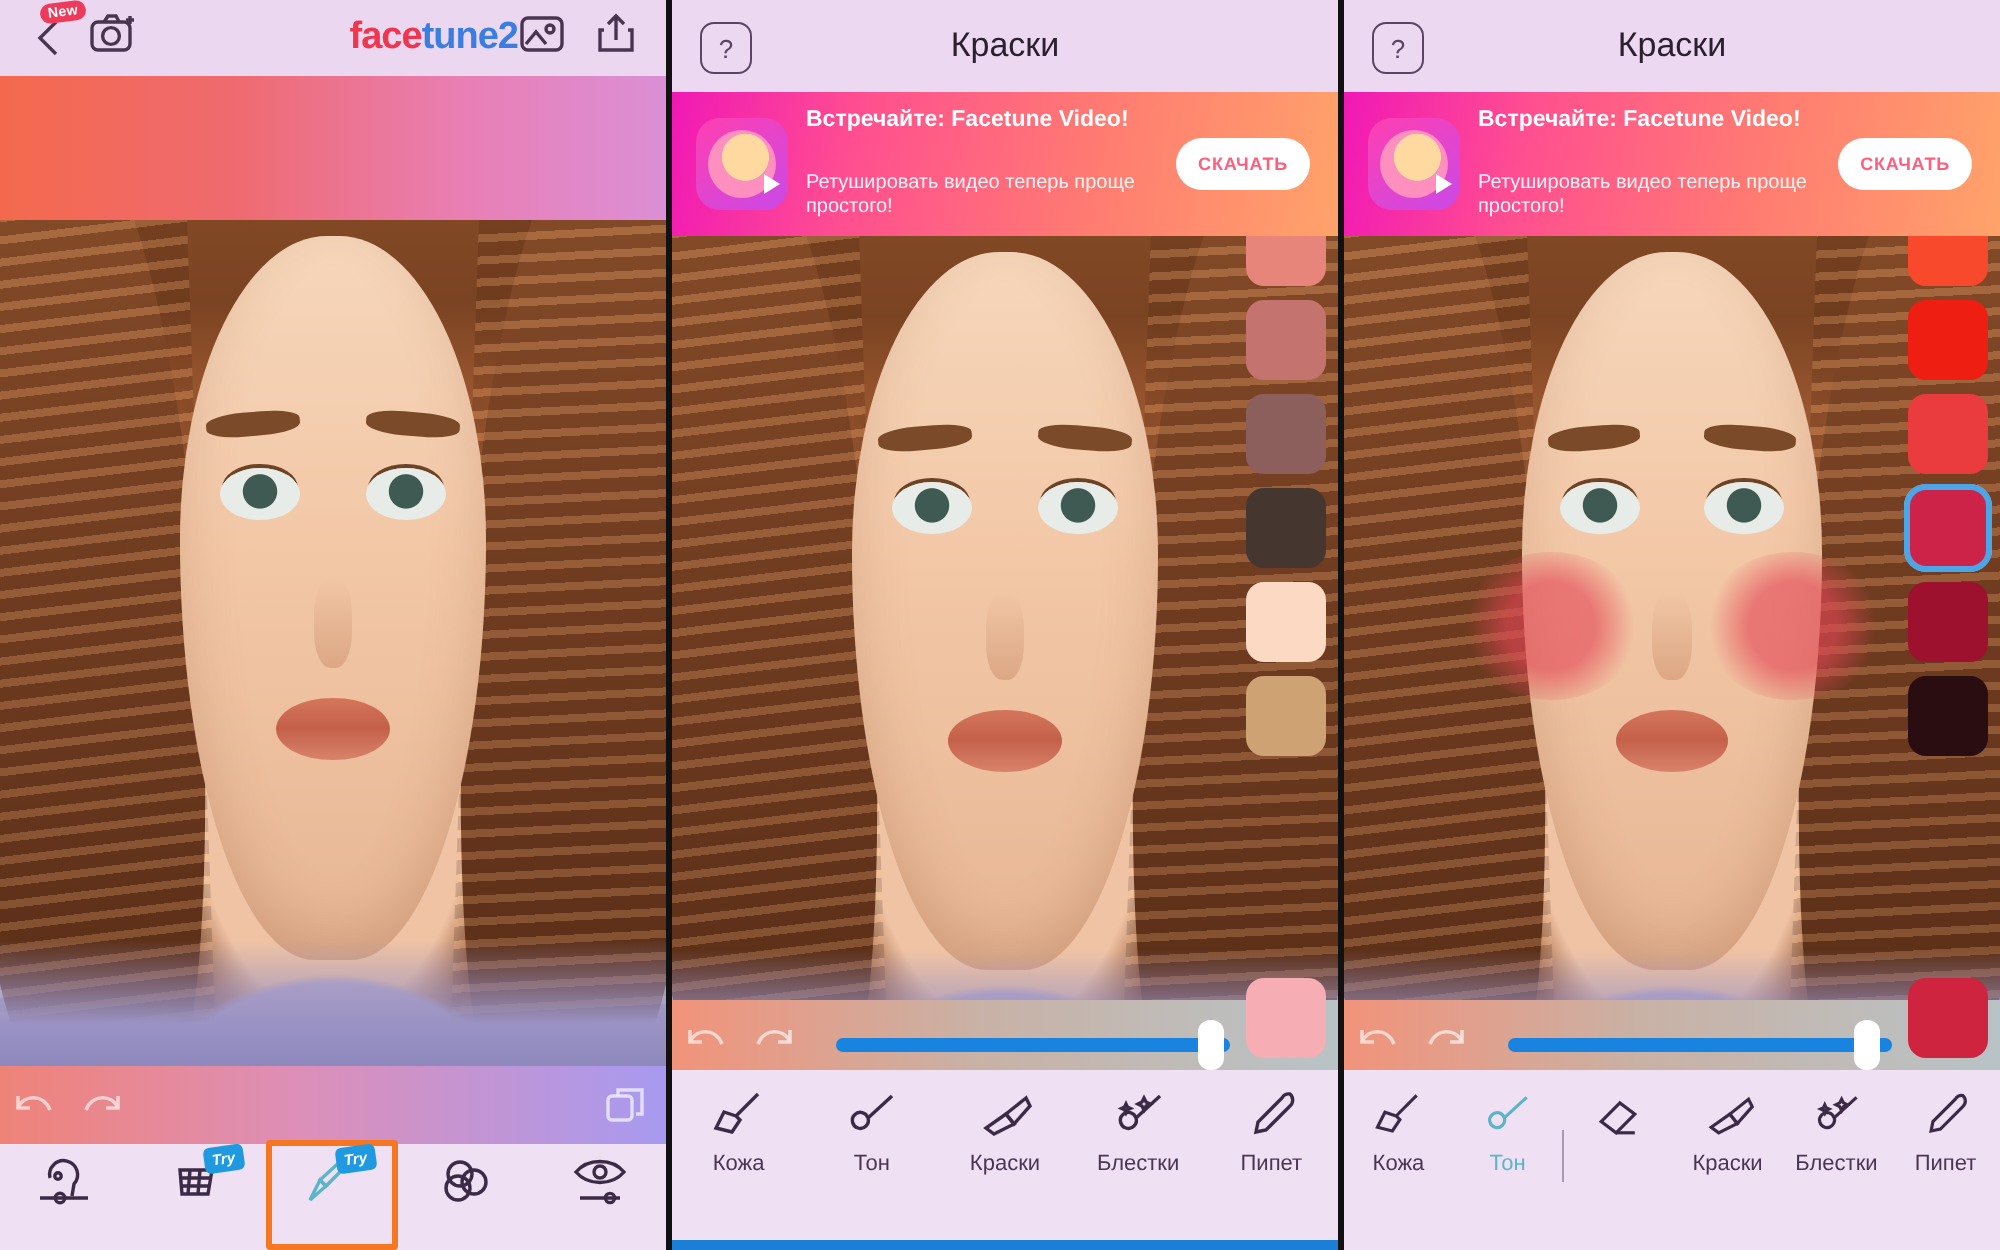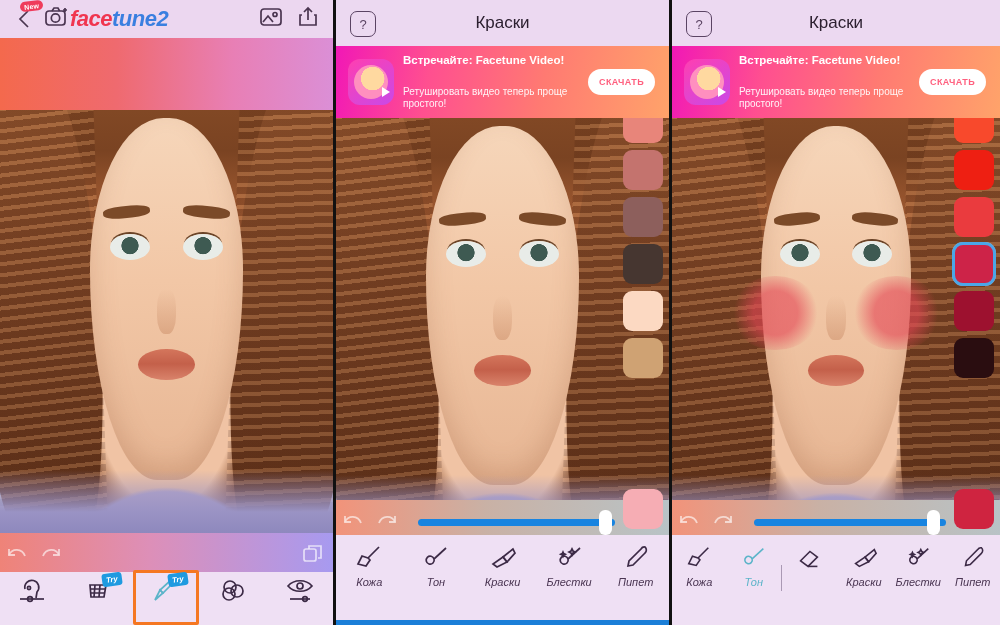--- a/index.html
+++ b/index.html
@@ -11,21 +11,21 @@
   .p3{width:329px;}
 
   
   .topbar{position:relative;height:38px;background:#ecd7f0;display:flex;align-items:center;z-index:6;}
   .topbar2{position:relative;height:46px;background:#ecd9f1;display:flex;align-items:center;justify-content:center;z-index:6;}
   .ic{stroke:#4a3550;fill:none;stroke-width:1.7;}
   .back-wrap{position:relative;margin-left:12px;width:26px;height:26px;}
   .newbadge{position:absolute;left:8px;top:-5px;background:#ef3b5b;color:#fff;font-size:7px;font-weight:bold;
             padding:1.5px 4px;border-radius:6px;letter-spacing:.2px;transform:rotate(-7deg);}
   .cam{margin-left:6px;}
-  .logo{flex:1;text-align:left;font-size:22px;font-weight:bold;font-style:italic;letter-spacing:-.5px;}
+  .logo{flex:1;text-align:right;font-size:19px;font-weight:bold;letter-spacing:-.5px;}
   .logo .a{color:#f0354f;}
   .logo .b{color:#3a7fe0;}
   .rightic{display:flex;gap:14px;margin-right:14px;}
   .qbtn{position:absolute;left:14px;top:11px;width:24px;height:24px;border:1.6px solid #5b4464;border-radius:7px;
         display:flex;align-items:center;justify-content:center;font-size:13px;color:#5b4464;}
   .ttl{font-size:17px;color:#2c2030;font-weight:500;}
 
   
   .banner{position:relative;height:72px;display:flex;align-items:center;padding:0 8px;z-index:5;
           background:linear-gradient(100deg,#f118b6 0%,#ff4f90 28%,#ff7a72 62%,#ffa36a 100%);}
@@ -99,21 +99,21 @@
   .p1 .slider,.p1 .sknob{visibility:hidden;}
   .swfloat{position:absolute;right:6px;bottom:96px;width:40px;height:40px;border-radius:9px;z-index:8;}
 
   
   .tools{position:absolute;left:0;right:0;bottom:0;display:flex;align-items:flex-start;
          justify-content:space-around;z-index:7;background:#efe0f4;}
   .p1 .tools{height:47px;padding-top:6px;}
   .p2 .tools,.p3 .tools{height:80px;padding-top:10px;}
   .tool{position:relative;display:flex;flex-direction:column;align-items:center;gap:5px;flex:1;}
   .tool svg{stroke:#3c2a46;fill:none;stroke-width:1.7;}
-  .tool .lbl{font-size:11px;color:#4a3552;white-space:nowrap;font-style:italic;}
+  .tool .lbl{font-size:11px;color:#4a3552;white-space:nowrap;}
   .tool.active svg{stroke:#5cb4c9;}
   .tool.active .lbl{color:#5cb4c9;}
   .trybadge{position:absolute;left:50%;top:-5px;margin-left:2px;background:#1f9ae0;color:#fff;font-size:7.5px;
     font-weight:bold;font-style:italic;padding:2px 4px;border-radius:3px;transform:rotate(-8deg);}
   .selbox{position:absolute;left:50%;top:-8px;transform:translateX(-50%);width:66px;height:55px;
     border:3px solid #f57722;border-radius:2px;box-sizing:border-box;}
   .divider{width:1px;height:26px;background:#8d7a99;align-self:center;margin-top:-14px;opacity:.7;}
   .homebar{position:absolute;left:0;right:0;bottom:0;height:5px;background:#1b7fd8;z-index:9;}
 </style>
 </head>

